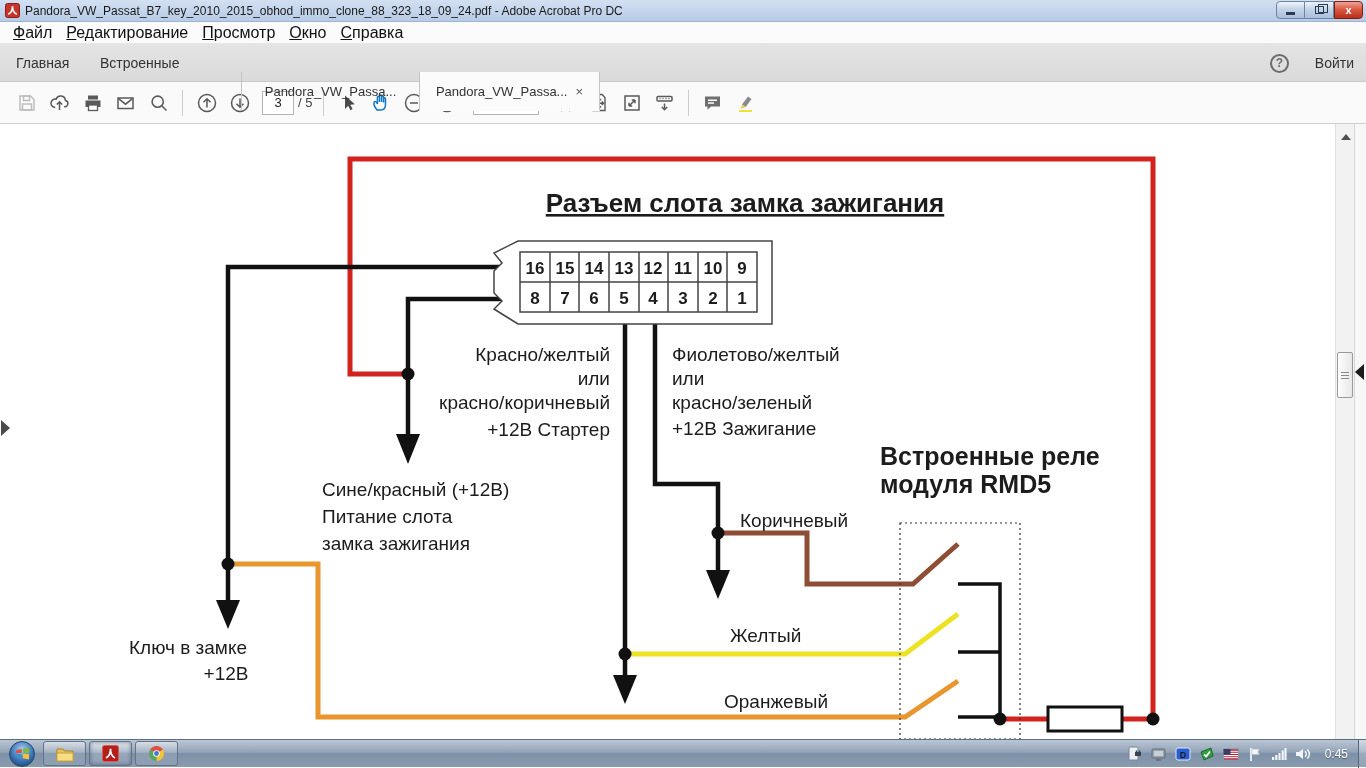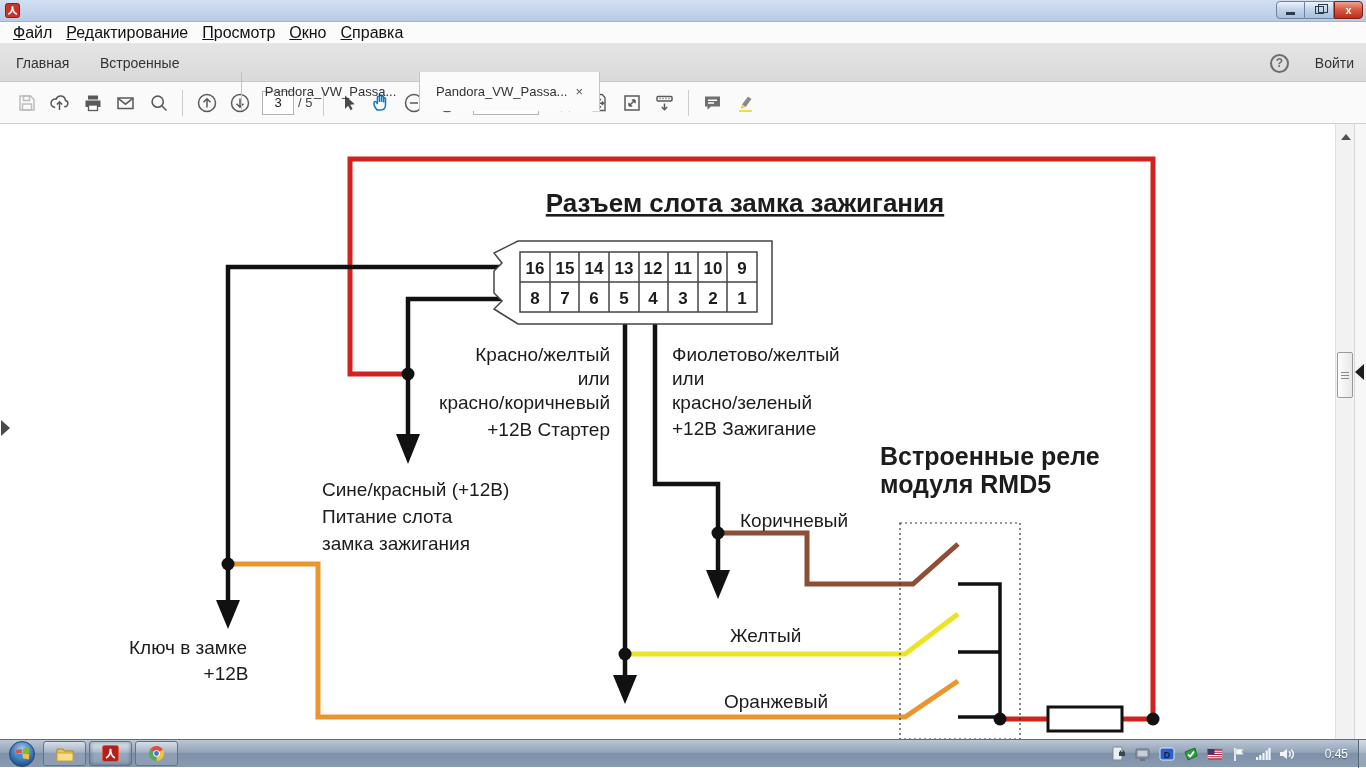--- a/index.html
+++ b/index.html
@@ -62,31 +62,32 @@
   #right-rail { position:absolute; right:0; top:0; width:12px; height:615px; background:#f7f7f7; border-left:1px solid #d8d8d8; }
   #right-handle { position:absolute; right:2px; top:240px; width:0; height:0; border-top:8px solid transparent; border-bottom:8px solid transparent; border-right:9px solid #1c1c1c; }
 
   
   #taskbar { height:28px; background:linear-gradient(#bac6d4,#93a4b8 45%,#7e91a8 50%,#8a9bb0); border-top:1px solid #5c6d82; display:flex; align-items:center; position:relative; }
   #startorb { width:26px; height:26px; border-radius:50%; margin:0 8px 0 9px; background:radial-gradient(circle at 50% 32%,#a9d0f2,#3a72b4 55%,#17375f); border:1px solid #23476e; display:flex; align-items:center; justify-content:center; }
   .taskbtn { width:43px; height:25px; border:1px solid #63748a; border-radius:3px; margin-right:3px; background:linear-gradient(rgba(255,255,255,.45),rgba(255,255,255,.12) 48%,rgba(255,255,255,.05)); display:flex; align-items:center; justify-content:center; }
   .taskbtn.active { background:linear-gradient(rgba(255,255,255,.65),rgba(200,214,228,.35) 48%,rgba(160,176,194,.3)); box-shadow:inset 0 0 4px rgba(40,55,75,.55); }
   #tray { position:absolute; right:0; top:0; height:28px; display:flex; align-items:center; }
   .trayicon { width:17px; height:17px; margin-right:7px; display:flex; align-items:center; justify-content:center; }
-  #clock { color:#fff; font-size:12px; margin:0 10px 0 22px; text-shadow:0 1px 1px rgba(0,0,0,.4); }
+  #clock { color:#fff; font-size:12px; margin:0 10px 0 6px; text-shadow:0 1px 1px rgba(0,0,0,.4); }
   #showdesk { width:8px; height:28px; border-left:1px solid #56677c; background:linear-gradient(rgba(255,255,255,.35),rgba(255,255,255,.08)); }
 </style>
 </head>
 <body>
 
 <div id="titlebar">
   <svg width="15" height="15" viewBox="0 0 15 15">
     <rect x="0.5" y="0.5" width="14" height="14" rx="2" fill="#c6352c" stroke="#8d1f18"></rect>
     <path d="M3.2,11.2 Q7.5,9.2 7.5,3.2 Q7.5,9.2 11.8,11.2" stroke="#fff" stroke-width="1.6" fill="none"></path>
   </svg>
+  <span class="apptitle">Pandora_VW_Passat_B7_key_2010_2015_obhod_immo_clone_88_323_18_09_24.pdf - Adobe Acrobat Pro DC</span>
   <div id="winbtns">
     <div class="winbtn min">
         <div class="glyph-min"></div>
       </div>
     <div class="winbtn restore">
         <div class="glyph-restore"></div>
       </div>
     <div class="winbtn close">x</div>
   </div>
 </div>

